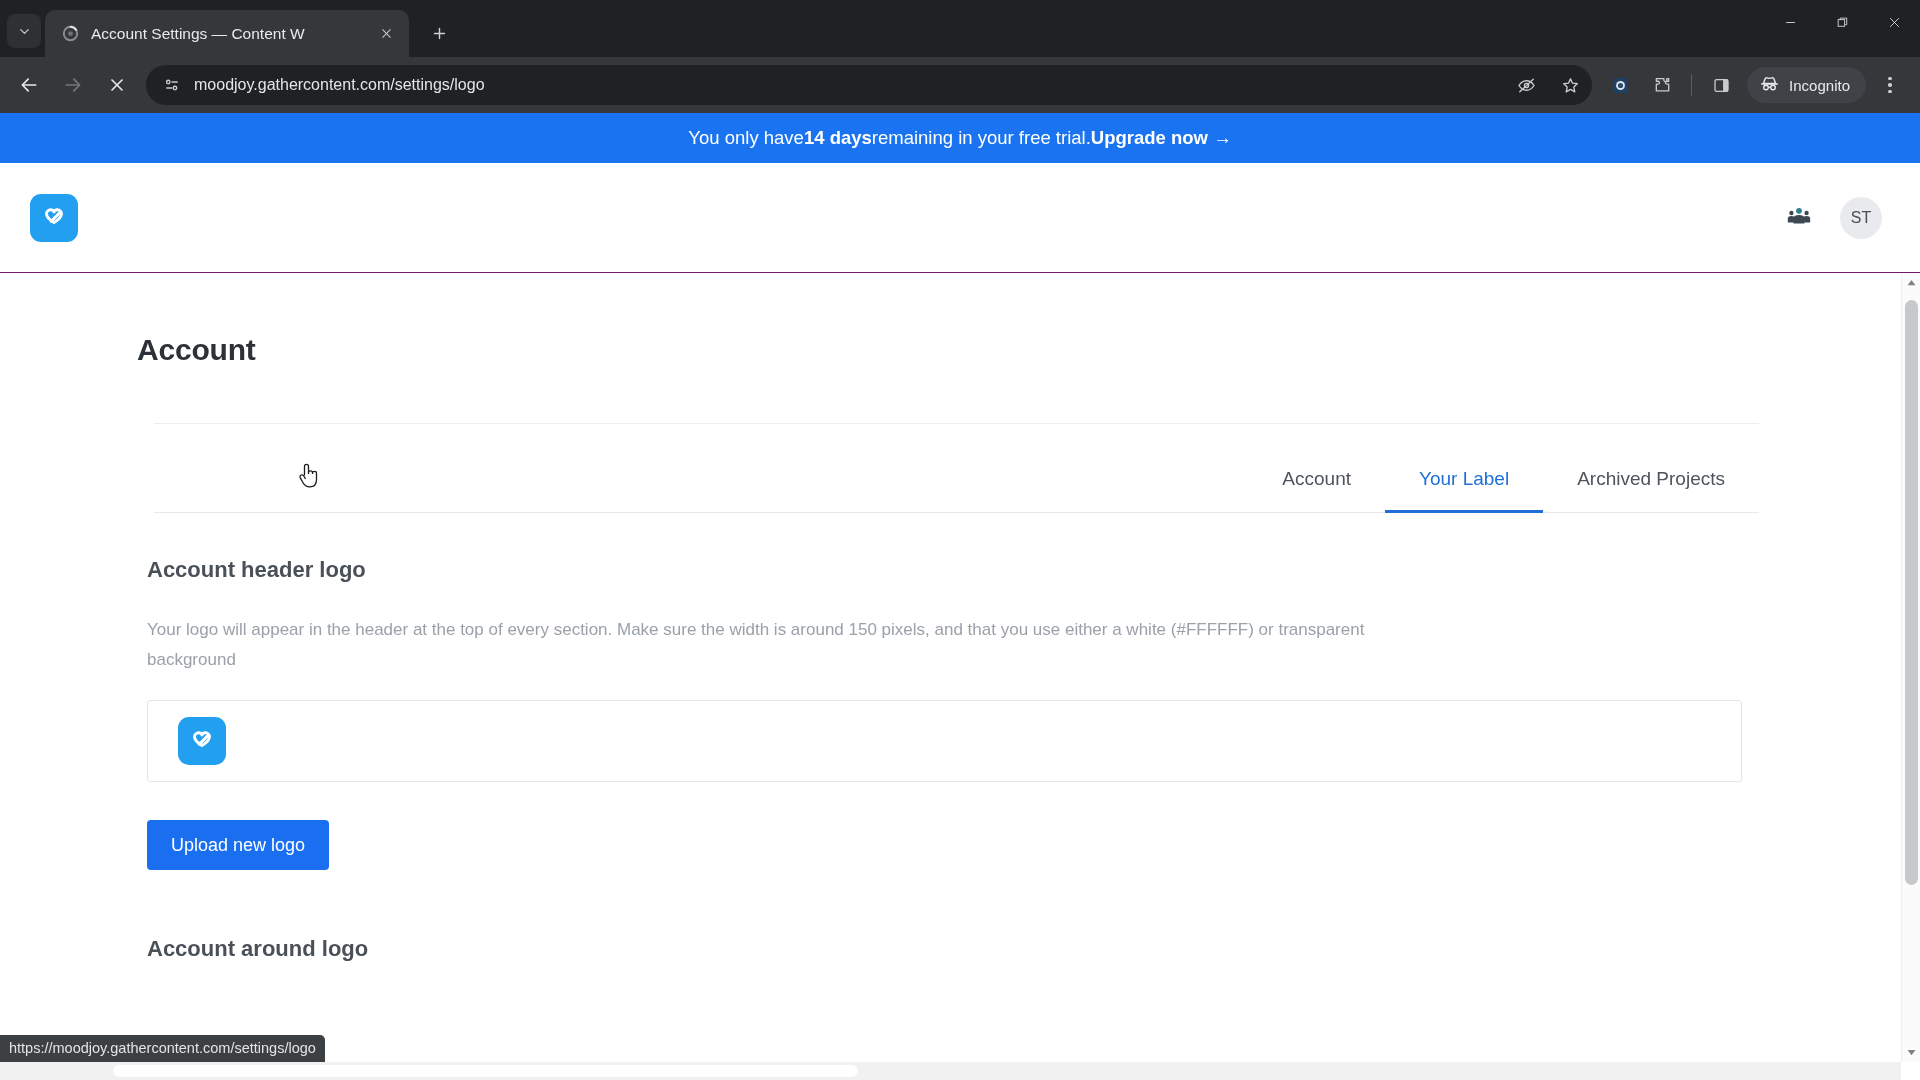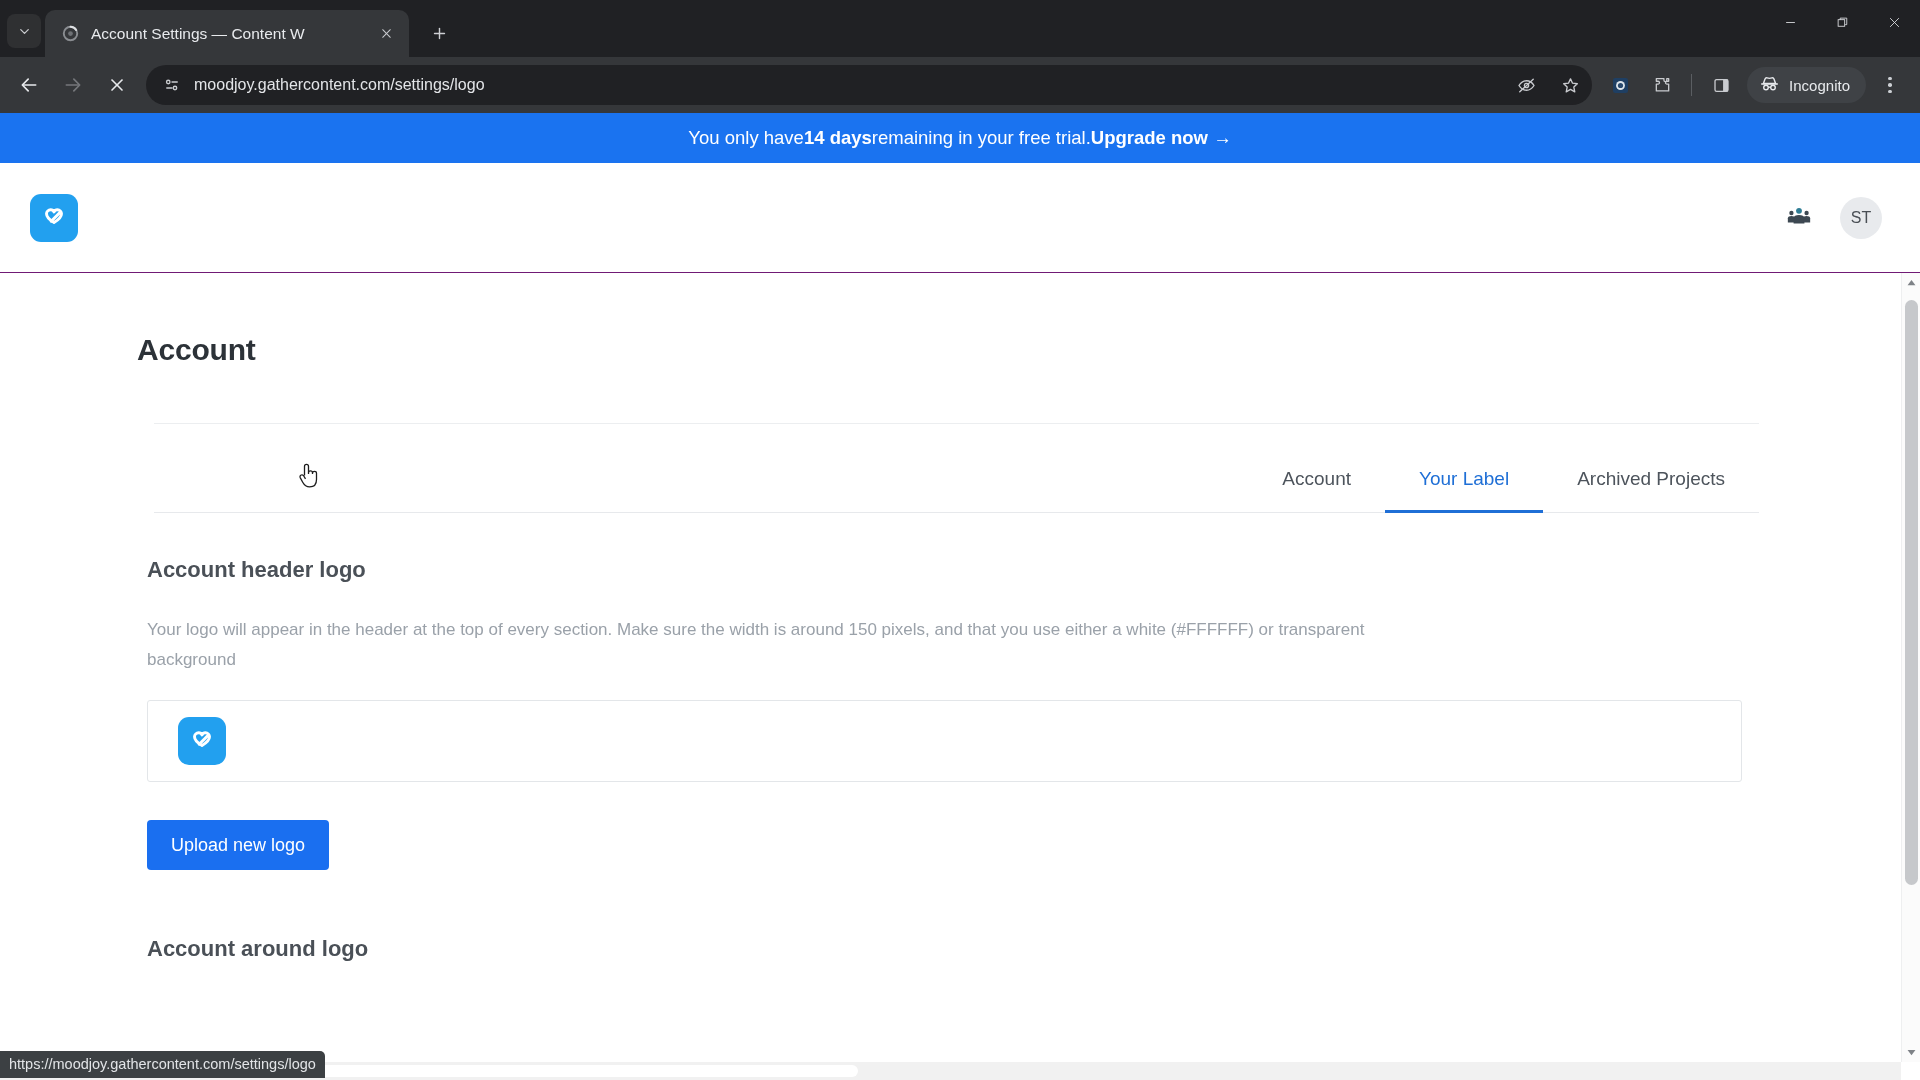--- a/index.html
+++ b/index.html
@@ -129,21 +129,21 @@
 
   
   .vscroll { position:absolute; top:160px; right:0; bottom:18px; width:19px; background:#fbfbfb; border-left:1px solid #eeeff0; z-index:30;}
   .vs-arrow { height:19px; display:flex; align-items:center; justify-content:center; cursor:pointer;}
   .vs-arrow svg { width:9px; height:7px; fill:#7e8287;}
   .vs-thumb { position:absolute; left:3px; width:13px; top:27px; height:585px; background:#c6c8cb; border-radius:7px; cursor:pointer;}
   .hscroll { position:absolute; left:0; right:19px; bottom:0; height:18px; background:#f1f1f1; z-index:30; }
   .hs-thumb { position:absolute; left:113px; top:3px; height:12px; width:745px; background:#fff; border-radius:6px; }
 
   .status-bar {
-    position:absolute; left:0; bottom:2px; background:#3c4043; color:#e2e4e7;
+    position:absolute; left:0; bottom:18px; background:#3c4043; color:#e2e4e7;
     font-size:14.5px; padding: 5px 9px 6px 9px; border-radius:0 5px 0 0; z-index:35; white-space:nowrap;
   }
 </style>
 </head>
 <body>
 
 <div class="browser">
 
   <div class="tabstrip">
 

